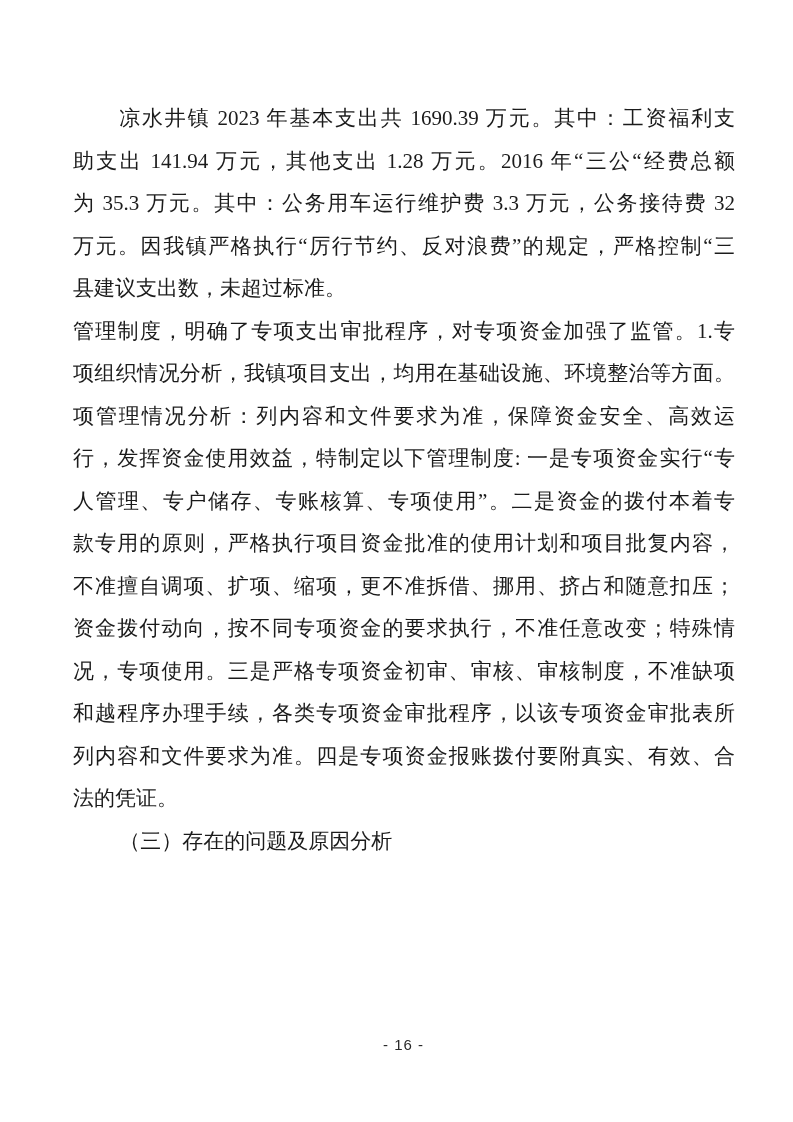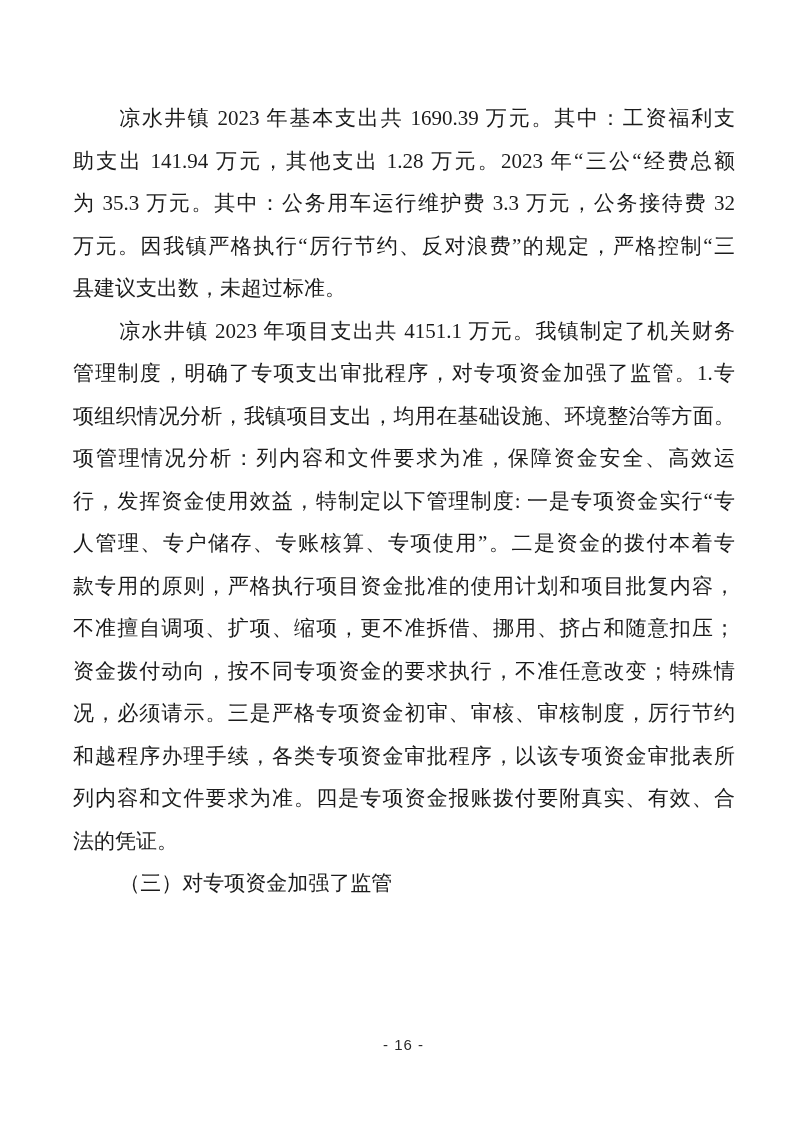--- a/index.html
+++ b/index.html
@@ -51,33 +51,32 @@
     letter-spacing: 1px;
     font-family: "Liberation Sans", "DejaVu Sans", sans-serif;
   }
 </style>
 </head>
 <body>
 
 <div class="page">
   <div class="doc-body">
     <div class="line indent">凉水井镇 2023 年基本支出共 1690.39 万元。其中：工资福利支</div>
-    <div class="line">助支出 141.94 万元，其他支出 1.28 万元。2023 年“三公“经费总额</div>
+    <div class="line">助支出 141.94 万元，其他支出 1.28 万元。2016 年“三公“经费总额</div>
     <div class="line">为 35.3 万元。其中：公务用车运行维护费 3.3 万元，公务接待费 32</div>
     <div class="line">万元。因我镇严格执行“厉行节约、反对浪费”的规定，严格控制“三</div>
     <div class="line end">县建议支出数，未超过标准。</div>
-    <div class="line indent">凉水井镇 2023 年项目支出共 4151.1 万元。我镇制定了机关财务</div>
     <div class="line">管理制度，明确了专项支出审批程序，对专项资金加强了监管。1.专</div>
     <div class="line">项组织情况分析，我镇项目支出，均用在基础设施、环境整治等方面。</div>
     <div class="line">项管理情况分析：列内容和文件要求为准，保障资金安全、高效运</div>
     <div class="line">行，发挥资金使用效益，特制定以下管理制度: 一是专项资金实行“专</div>
     <div class="line">人管理、专户储存、专账核算、专项使用”。二是资金的拨付本着专</div>
     <div class="line">款专用的原则，严格执行项目资金批准的使用计划和项目批复内容，</div>
     <div class="line">不准擅自调项、扩项、缩项，更不准拆借、挪用、挤占和随意扣压；</div>
     <div class="line">资金拨付动向，按不同专项资金的要求执行，不准任意改变；特殊情</div>
-    <div class="line">况，必须请示。三是严格专项资金初审、审核、审核制度，厉行节约</div>
+    <div class="line">况，专项使用。三是严格专项资金初审、审核、审核制度，不准缺项</div>
     <div class="line">和越程序办理手续，各类专项资金审批程序，以该专项资金审批表所</div>
     <div class="line">列内容和文件要求为准。四是专项资金报账拨付要附真实、有效、合</div>
     <div class="line end">法的凭证。</div>
-    <div class="line indent end">（三）对专项资金加强了监管</div>
+    <div class="line indent end">（三）存在的问题及原因分析</div>
   </div>
   <div class="footer">- 16 -</div>
 </div>
 
 </body></html>

